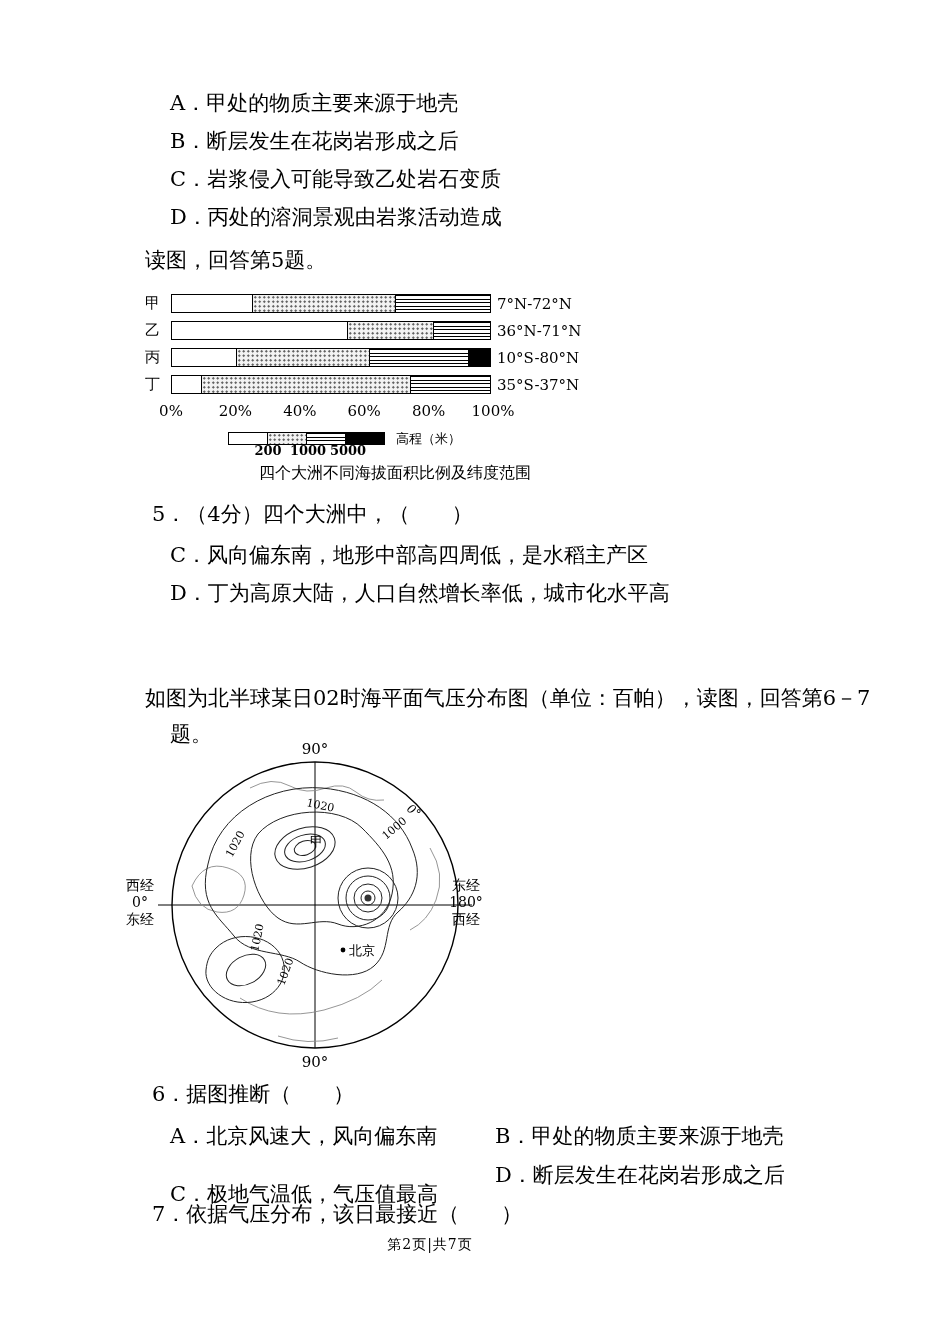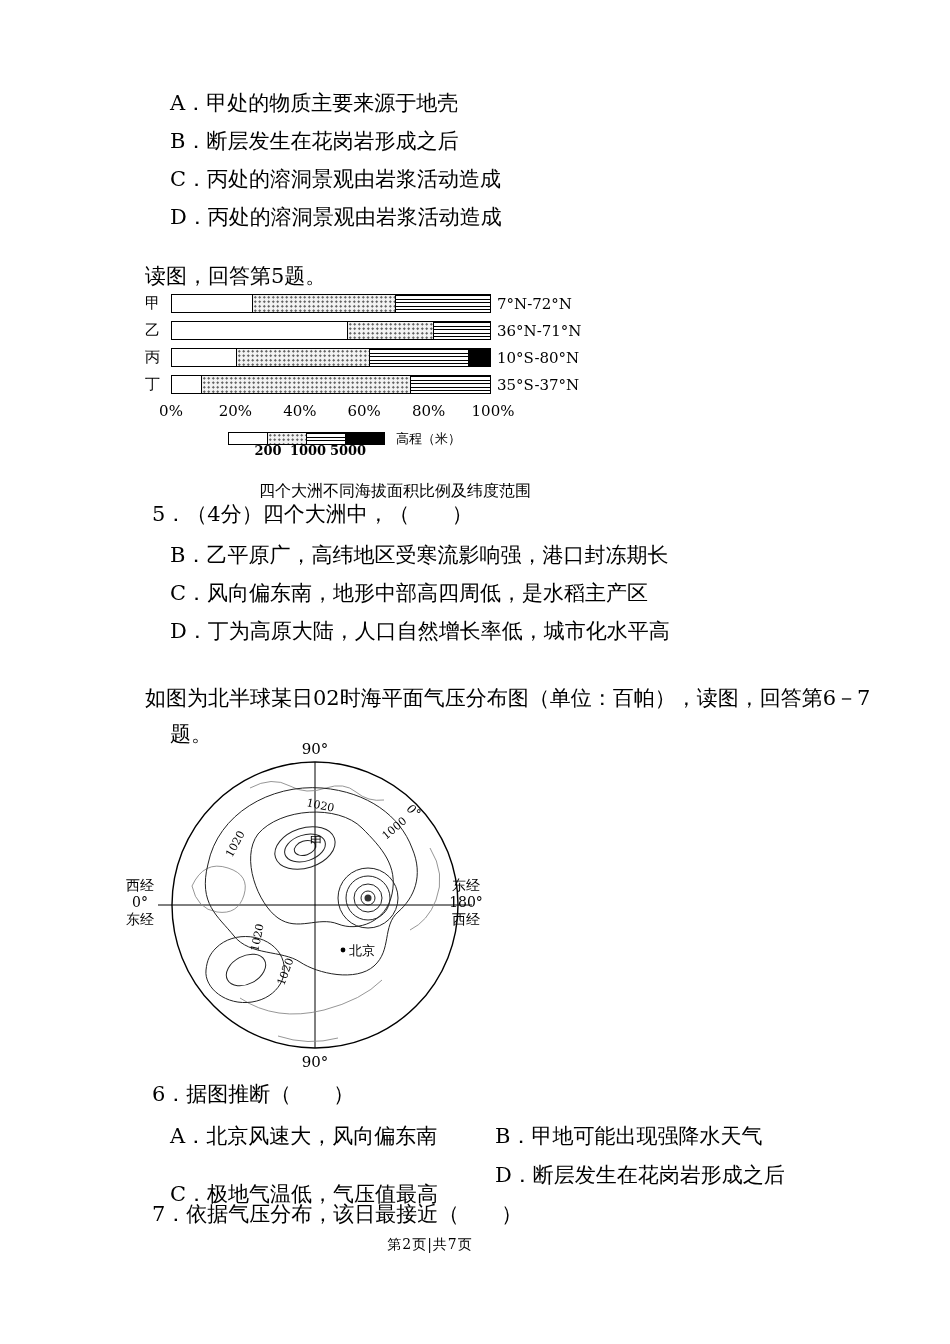--- a/index.html
+++ b/index.html
@@ -29,43 +29,43 @@
   .p3 { background: #000; }
   .clat { margin-left: 6px; font-size: 15px; white-space: nowrap; }
   .caxis { position: relative; margin-left: 26px; width: 322px; height: 22px; }
   .caxis span { position: absolute; top: 0; transform: translateX(-50%); font-size: 15px; }
   .clegend { margin-left: 83px; margin-top: 4px; height: 15px; white-space: nowrap; }
   .lbox { display: inline-block; width: 40px; height: 13px; border: 1px solid #000;
           margin-right: -1px; vertical-align: middle; }
   .lunit { font-size: 13px; margin-left: 12px; vertical-align: middle; }
   .cnums { position: relative; margin-left: 83px; height: 18px; }
   .cnums span { position: absolute; transform: translateX(-50%); font-size: 13px; top: 0; font-weight: bold; }
-  .ccaption { width: 460px; margin-left: 20px; text-align: center; font-size: 16px; margin-top: 20px; }
+  .ccaption { width: 460px; margin-left: 20px; text-align: center; font-size: 16px; margin-top: 2px; }
 
   
   .map-svg { position: absolute; left: 100px; top: 740px; }
   .map-svg text { font-family: "DejaVu Serif", "Liberation Serif", serif; fill: #000; }
 
   .footer { position: absolute; left: 0; top: 1236px; width: 860px; text-align: center;
             font-size: 14px; letter-spacing: 1px; }
 
   .twocol-left  { position: absolute; left: 170px; white-space: nowrap; font-size: 21px; }
   .twocol-right { position: absolute; left: 495px; white-space: nowrap; font-size: 21px; }
 </style>
 </head>
 <body>
 
 <div class="abs optlines" style="left:170px; top:84px;">
   <div>A．甲处的物质主要来源于地壳</div>
   <div>B．断层发生在花岗岩形成之后</div>
-  <div>C．丙处的溶洞景观由岩浆活动造成</div>
+  <div>C．岩浆侵入可能导致乙处岩石变质</div>
   <div>D．丙处的溶洞景观由岩浆活动造成</div>
 </div>
 
-<div class="abs bodytext" style="left:145px; top:246px;margin-top:16px;">读图，回答第5题。</div>
+<div class="abs bodytext" style="left:145px; top:246px;">读图，回答第5题。</div>
 
 <figure class="chart" style="margin:0;">
   <div id="chart-rows">
       <div class="crow">
         <span class="cname">甲</span>
         <div class="cbar">
           <div class="seg p0" style="width: 25%;"></div>
           <div class="seg p1" style="width: 45%;"></div>
           <div class="seg p2" style="width: 30%;"></div>
         </div>
@@ -114,21 +114,20 @@
   <div class="cnums" id="legend-nums">
       <span style="left: 40px;">200</span>
       <span style="left: 80px;">1000</span>
       <span style="left: 120px;">5000</span>
     </div>
   <figcaption class="ccaption">四个大洲不同海拔面积比例及纬度范围</figcaption>
 </figure>
 
 <div class="abs bodytext" style="left:152px; top:500px;">5．（4分）四个大洲中，（　　）</div>
 <div class="abs optlines" style="left:170px; top:536px;">
-  <div>B．乙平原广，高纬地区受寒流影响强，港口封冻期长</div>
   <div>C．风向偏东南，地形中部高四周低，是水稻主产区</div>
   <div>D．丁为高原大陆，人口自然增长率低，城市化水平高</div>
 </div>
 
 <div class="abs bodytext" style="left:145px; top:684px;">如图为北半球某日02时海平面气压分布图（单位：百帕），读图，回答第6－7</div>
 <div class="abs bodytext" style="left:170px; top:720px;">题。</div>
 
 <svg class="map-svg" width="440" height="332" viewBox="0 0 440 332">
   <g stroke="#000" stroke-width="1">
     <line x1="215" y1="22" x2="215" y2="308"></line>
@@ -179,19 +178,19 @@
   <text x="184" y="246" font-size="11" transform="rotate(-70 184 246)">1020</text>
 
   <text x="306" y="70" font-size="12" font-style="italic" transform="rotate(38 306 70)">0°</text>
 
   <text x="210" y="106" font-size="13">甲</text>
   <text x="249" y="215" font-size="13">北京</text>
 </svg>
 
 <div class="abs bodytext" style="left:152px; top:1080px;">6．据图推断（　　）</div>
 <div class="twocol-left" style="top:1122px;">A．北京风速大，风向偏东南</div>
-<div class="twocol-right" style="top:1122px;">B．甲地可能出现强降水天气</div>
+<div class="twocol-right" style="top:1122px;">B．甲处的物质主要来源于地壳</div>
 <div class="twocol-left" style="top:1180px;text-align:right;">C．极地气温低，气压值最高</div>
 <div class="twocol-right" style="top:1161px;">D．断层发生在花岗岩形成之后</div>
 
 <div class="abs bodytext" style="left:152px; top:1200px;">7．依据气压分布，该日最接近（　　）</div>
 
 <div class="footer">第2页|共7页</div>
 
 </body></html>

